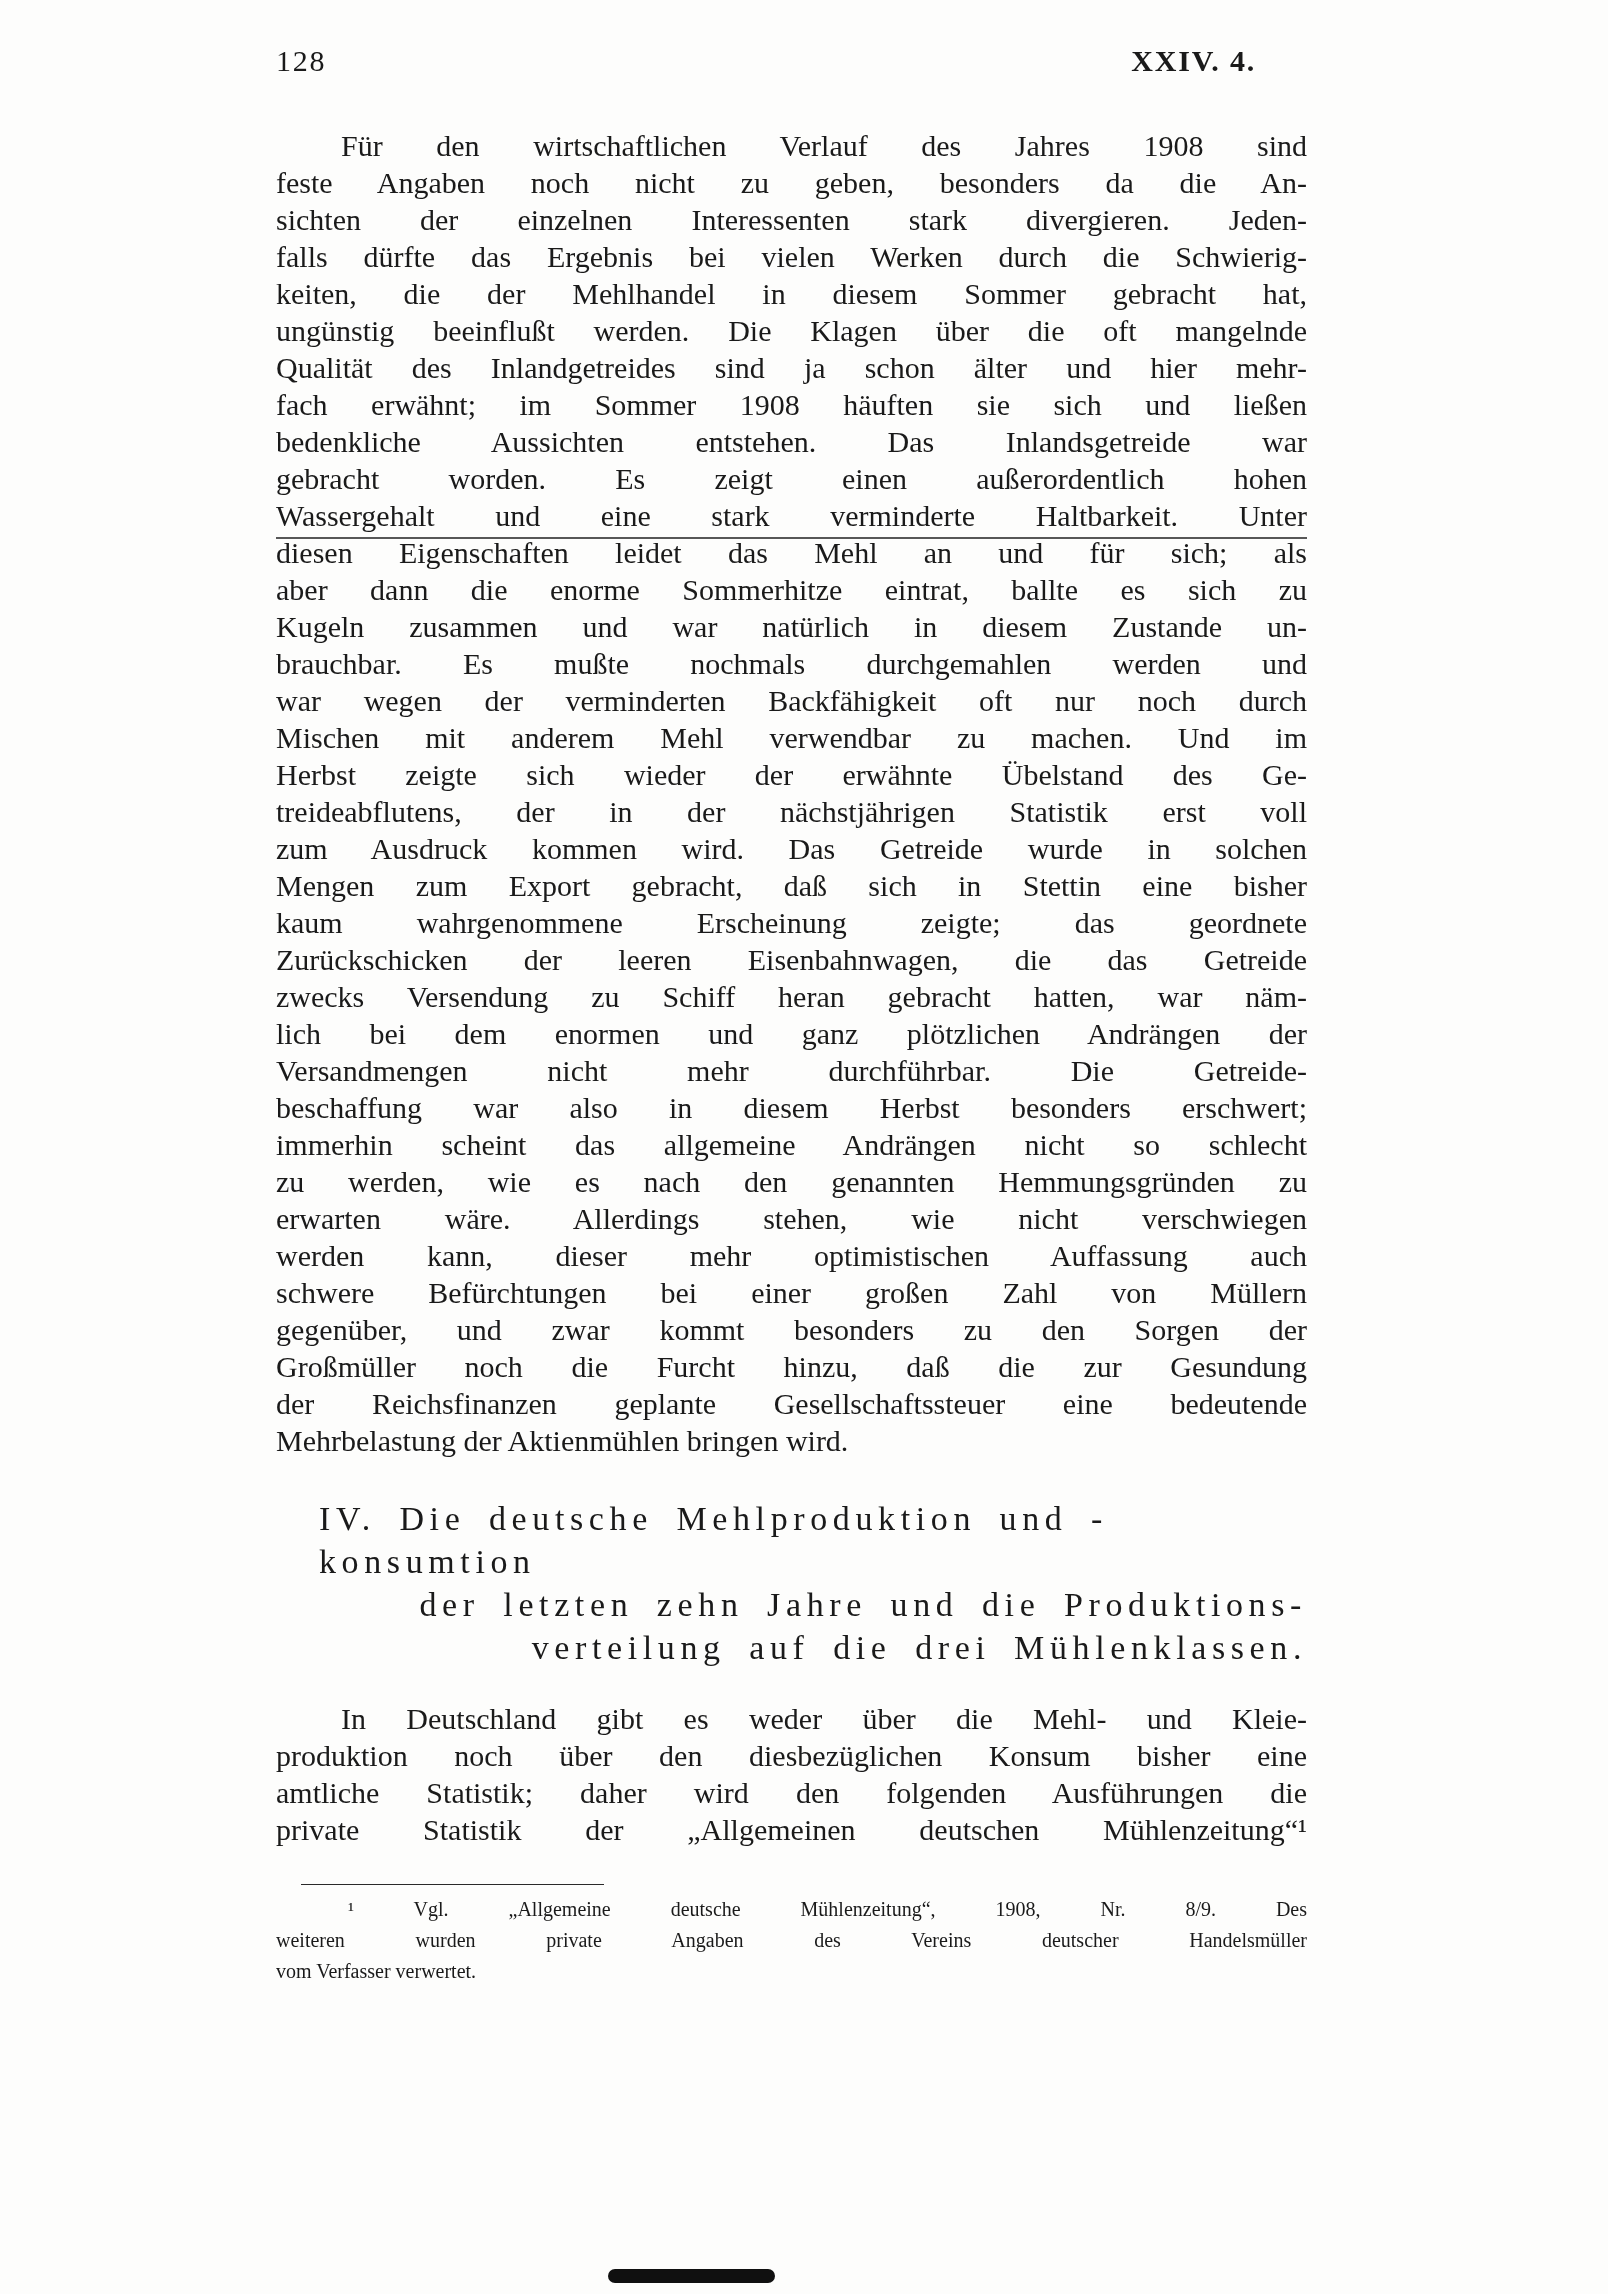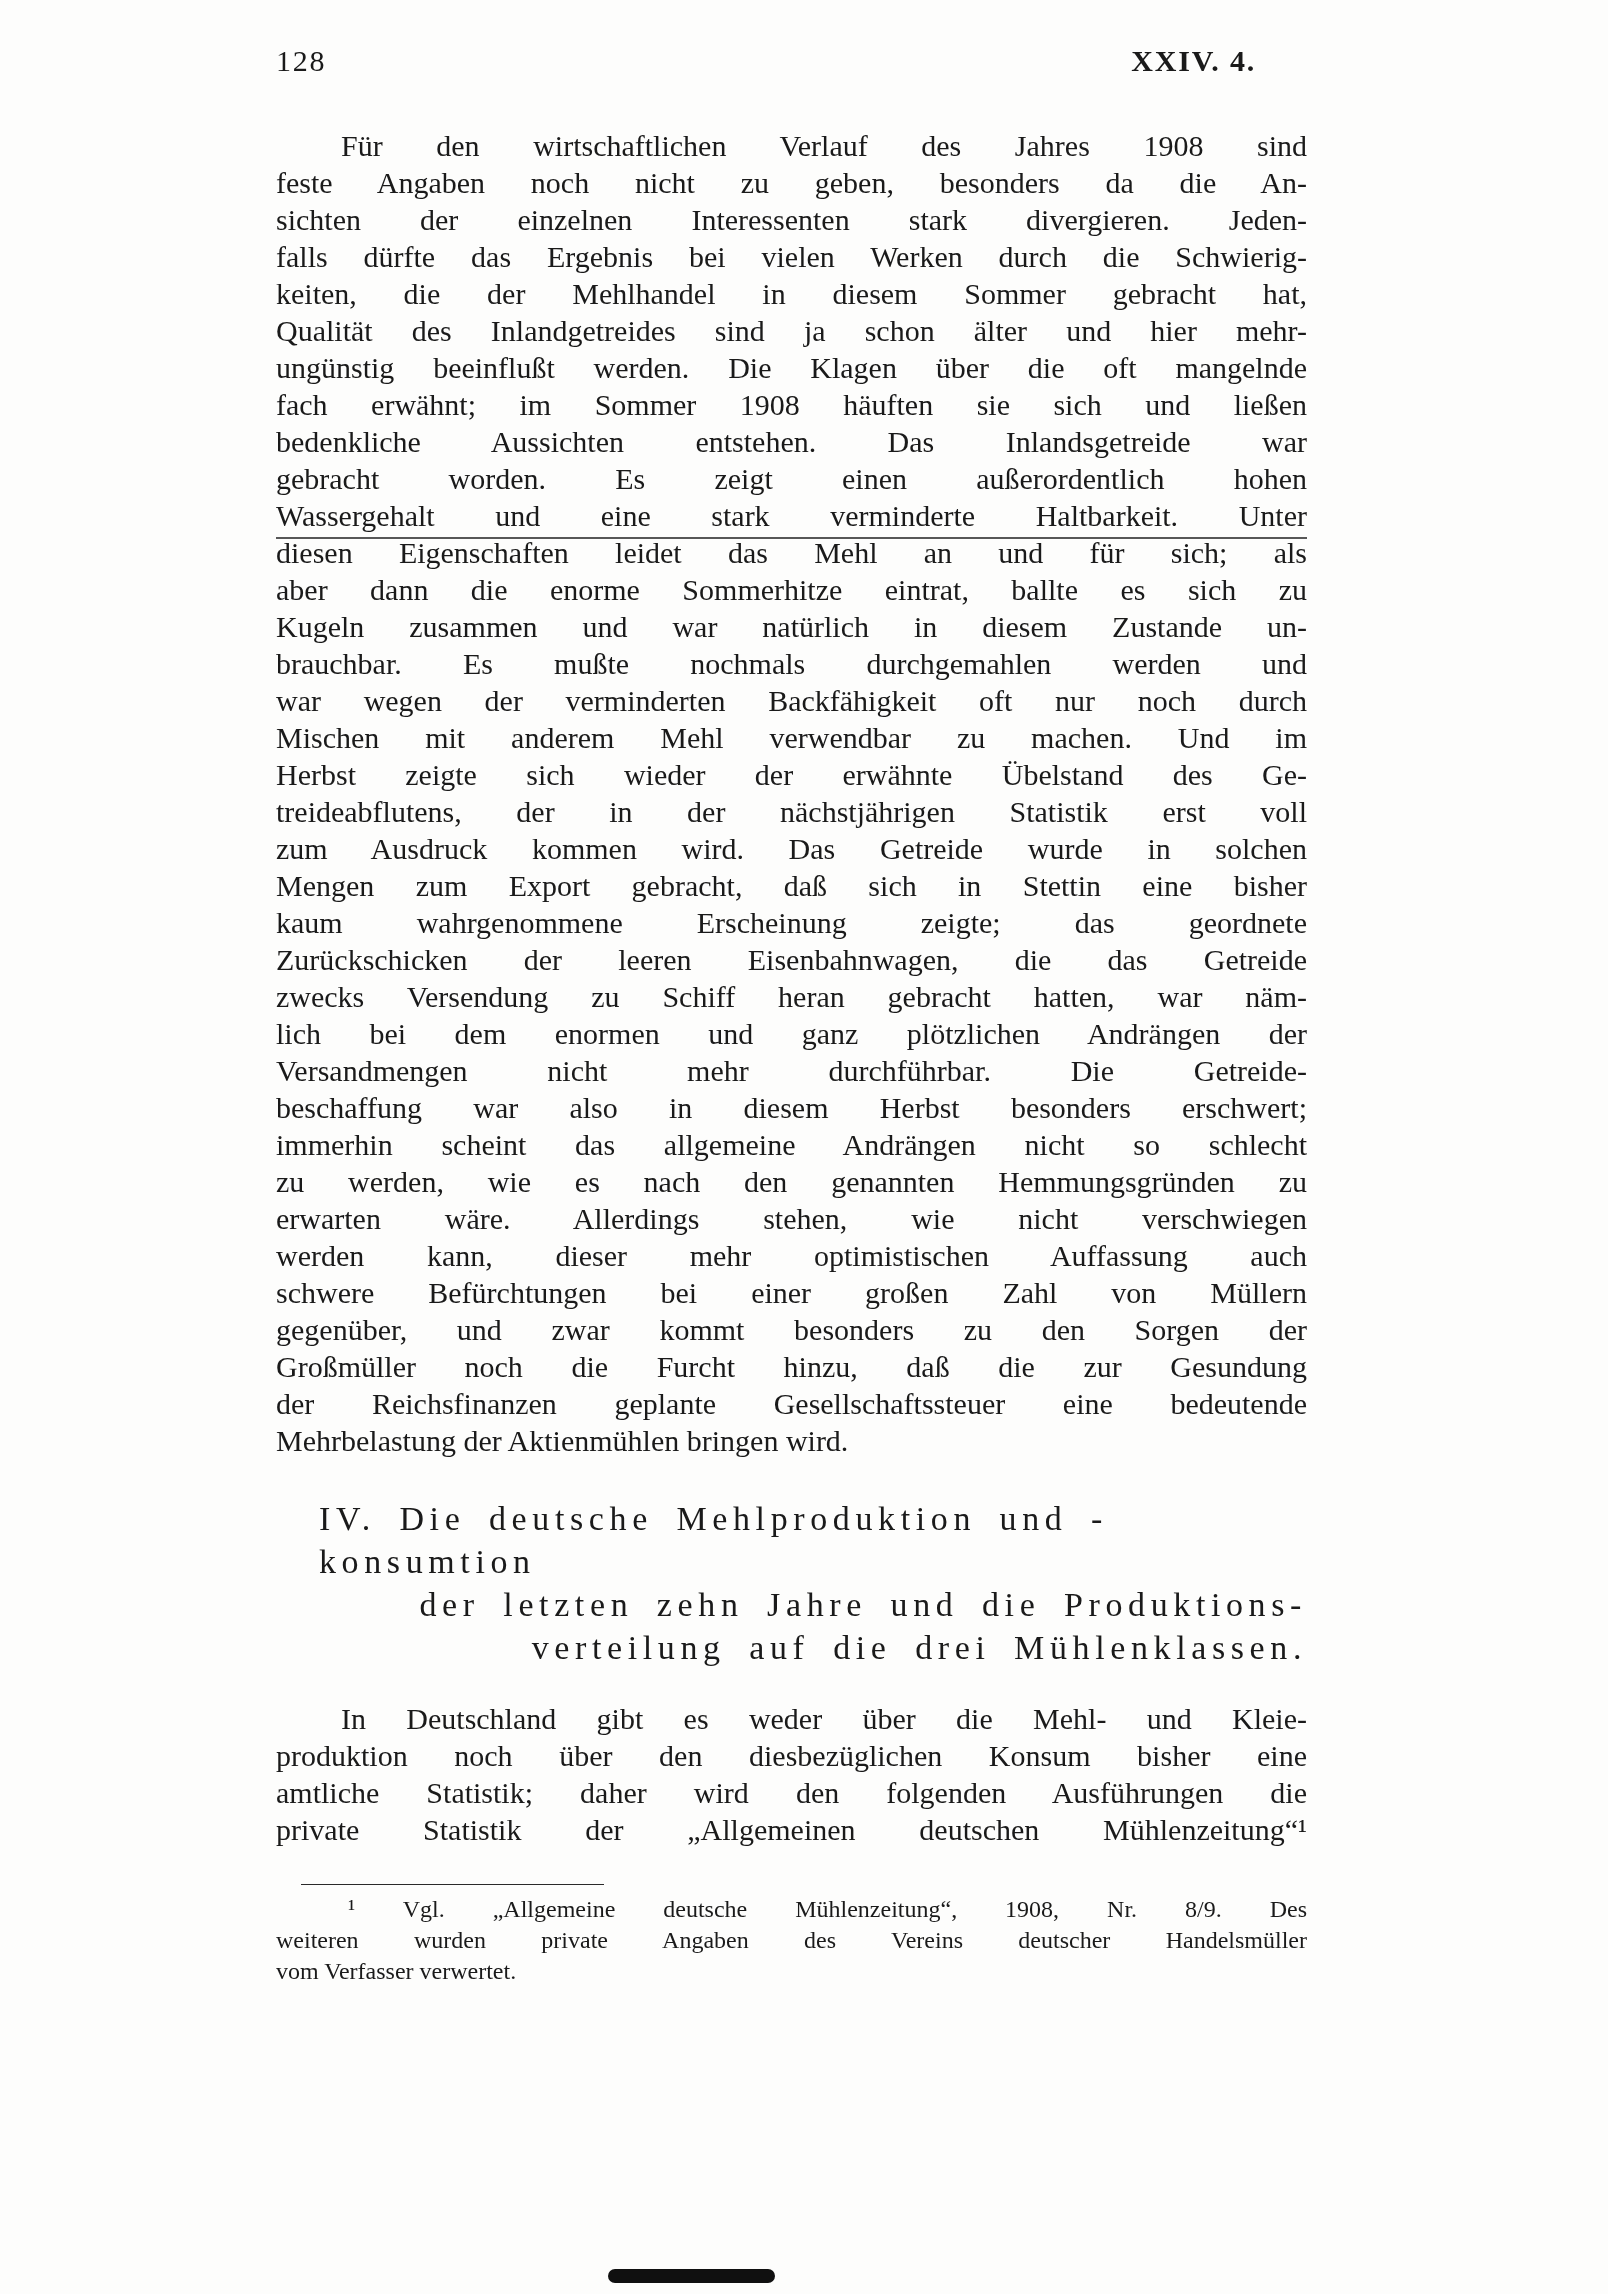--- a/index.html
+++ b/index.html
@@ -51,21 +51,21 @@
     margin-bottom: 31px;
     font-size: 34px;
     font-weight: normal;
     line-height: 43px;
     letter-spacing: 0.165em;
     word-spacing: 0.28em;
   }
   .h-line-1 { padding-left: 43px; }
   .h-line-2, .h-line-3 { text-align: right; }
 
-  .footnote { margin-top: 36px; font-size: 24px; line-height: 31px; }
+  .footnote { margin-top: 36px; font-size: 20px; line-height: 31px; }
   .footnote-rule {
     width: 303px;
     margin-left: 25px;
     margin-bottom: 9px;
     border-top: 1.8px solid #2a2a2a;
   }
   .footnote .line.indent { text-indent: 72px; }
 
   .artifact-underline {
     position: absolute;
@@ -97,22 +97,22 @@
   </header>
 
   <main class="body-text">
 
     <section class="para para-1">
         <div class="line indent">Für den wirtschaftlichen Verlauf des Jahres 1908 sind</div>
         <div class="line">feste Angaben noch nicht zu geben, besonders da die An-</div>
         <div class="line">sichten der einzelnen Interessenten stark divergieren. Jeden-</div>
         <div class="line">falls dürfte das Ergebnis bei vielen Werken durch die Schwierig-</div>
         <div class="line">keiten, die der Mehlhandel in diesem Sommer gebracht hat,</div>
+        <div class="line">ungünstig beeinflußt werden. Die Klagen über die oft mangelnde</div>
         <div class="line">Qualität des Inlandgetreides sind ja schon älter und hier mehr-</div>
-        <div class="line">ungünstig beeinflußt werden. Die Klagen über die oft mangelnde</div>
         <div class="line">fach erwähnt; im Sommer 1908 häuften sie sich und ließen</div>
         <div class="line">bedenkliche Aussichten entstehen. Das Inlandsgetreide war</div>
         <div class="line">gebracht worden. Es zeigt einen außerordentlich hohen</div>
         <div class="line">Wassergehalt und eine stark verminderte Haltbarkeit. Unter</div>
         <div class="line">diesen Eigenschaften leidet das Mehl an und für sich; als</div>
         <div class="line">aber dann die enorme Sommerhitze eintrat, ballte es sich zu</div>
         <div class="line">Kugeln zusammen und war natürlich in diesem Zustande un-</div>
         <div class="line">brauchbar. Es mußte nochmals durchgemahlen werden und</div>
         <div class="line">war wegen der verminderten Backfähigkeit oft nur noch durch</div>
         <div class="line">Mischen mit anderem Mehl verwendbar zu machen. Und im</div>

